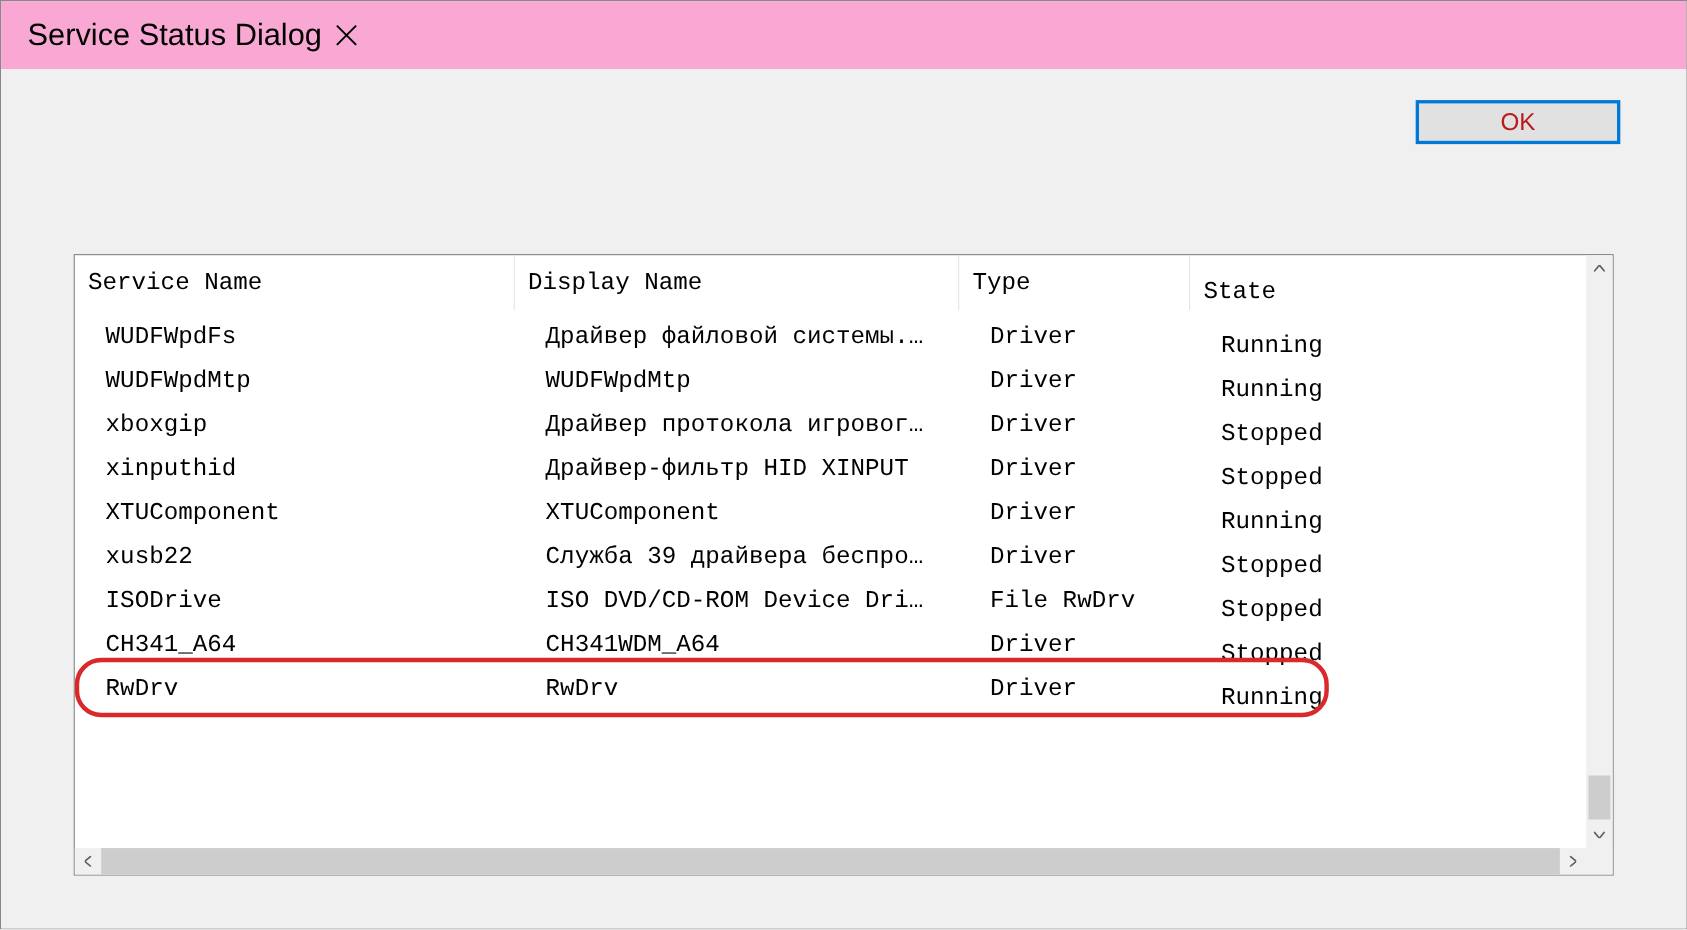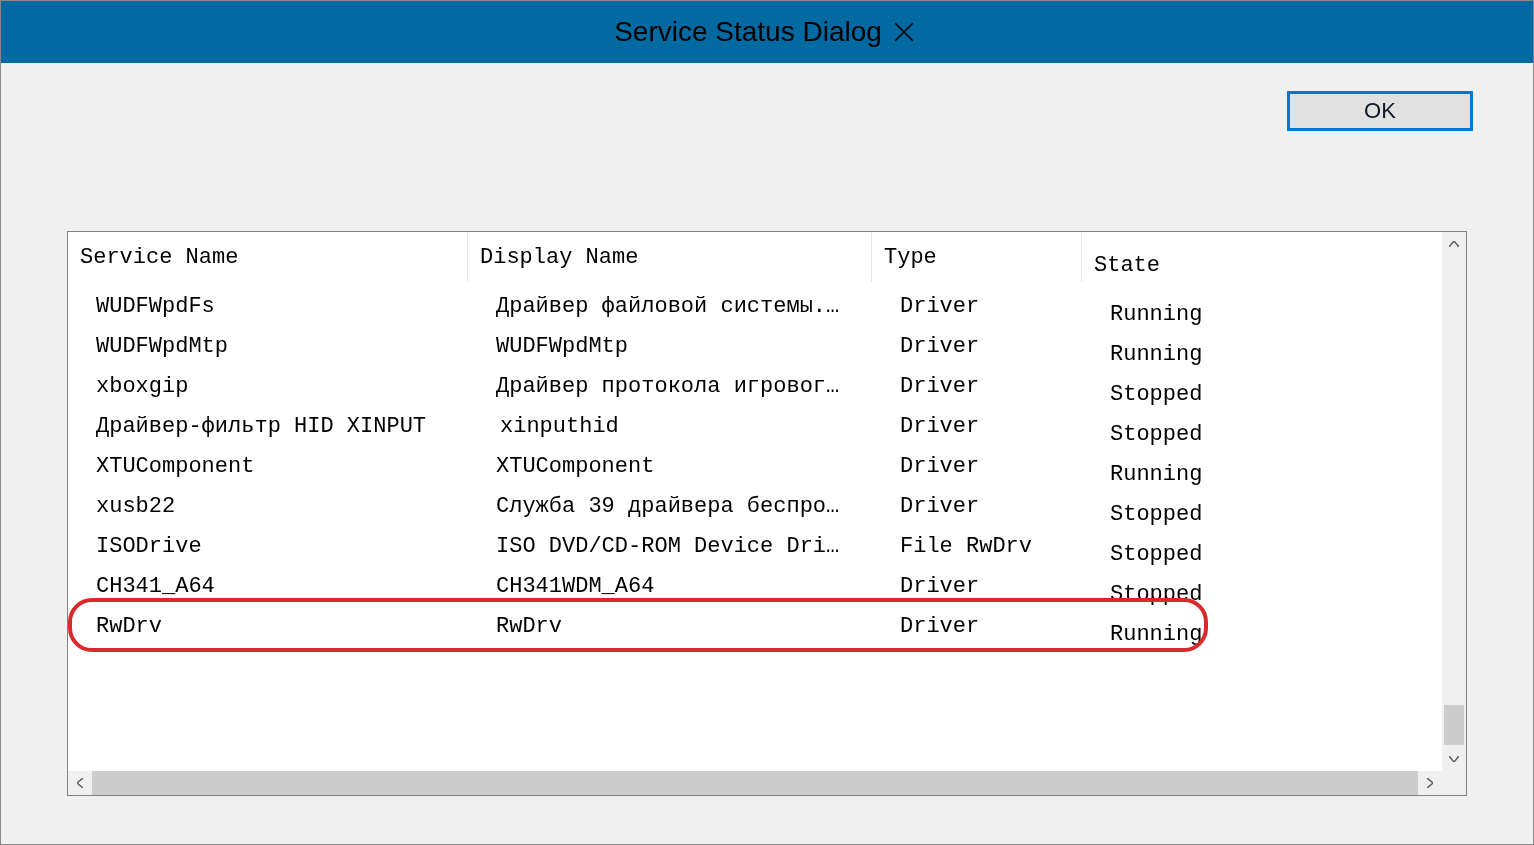--- a/index.html
+++ b/index.html
@@ -19,23 +19,23 @@
       height: 100%;
       border: 1px solid #888;
       display: flex;
       flex-direction: column;
       background: #ffffff;
     }
     .titlebar {
       height: 62px;
       display: flex;
       align-items: center;
-      justify-content: center;
+      justify-content: flex-start;
       padding: 0 18px 0 24px;
-      background: #0369a1;
+      background: #f9a8d4;
     }
     .titlebar-title {
       font-size: 28px;
       color: #000;
       font-weight: 400;
     }
     .close-btn {
       width: 44px;
       height: 44px;
       display: flex;
@@ -60,21 +60,21 @@
       display: flex;
       flex-direction: column;
       gap: 16px;
     }
     .win-button {
       width: 186px;
       height: 40px;
       background: #e1e1e1;
       border: 1px solid #adadad;
       font-size: 22px;
-      color: #0f172a;
+      color: #b91c1c;
       cursor: pointer;
       font-family: inherit;
     }
     .win-button.default {
       border: 3px solid #0078d7;
       background: #e1e1e1;
     }
     .list-container {
       position: absolute;
       top: 168px;
@@ -239,22 +239,22 @@
                 <div class="list-cell col-type">Driver</div>
                 <div class="list-cell col-state">Running</div>
               </div>
               <div class="list-row" id="row-2">
                 <div class="list-cell col-service">xboxgip</div>
                 <div class="list-cell col-display">Драйвер протокола игровог...</div>
                 <div class="list-cell col-type">Driver</div>
                 <div class="list-cell col-state">Stopped</div>
               </div>
               <div class="list-row" id="row-3">
+                <div class="list-cell col-service">xinputhid</div>
                 <div class="list-cell col-display">Драйвер-фильтр HID XINPUT</div>
-                <div class="list-cell col-service">xinputhid</div>
                 <div class="list-cell col-type">Driver</div>
                 <div class="list-cell col-state">Stopped</div>
               </div>
               <div class="list-row" id="row-4">
                 <div class="list-cell col-service">XTUComponent</div>
                 <div class="list-cell col-display">XTUComponent</div>
                 <div class="list-cell col-type">Driver</div>
                 <div class="list-cell col-state">Running</div>
               </div>
               <div class="list-row" id="row-5">

